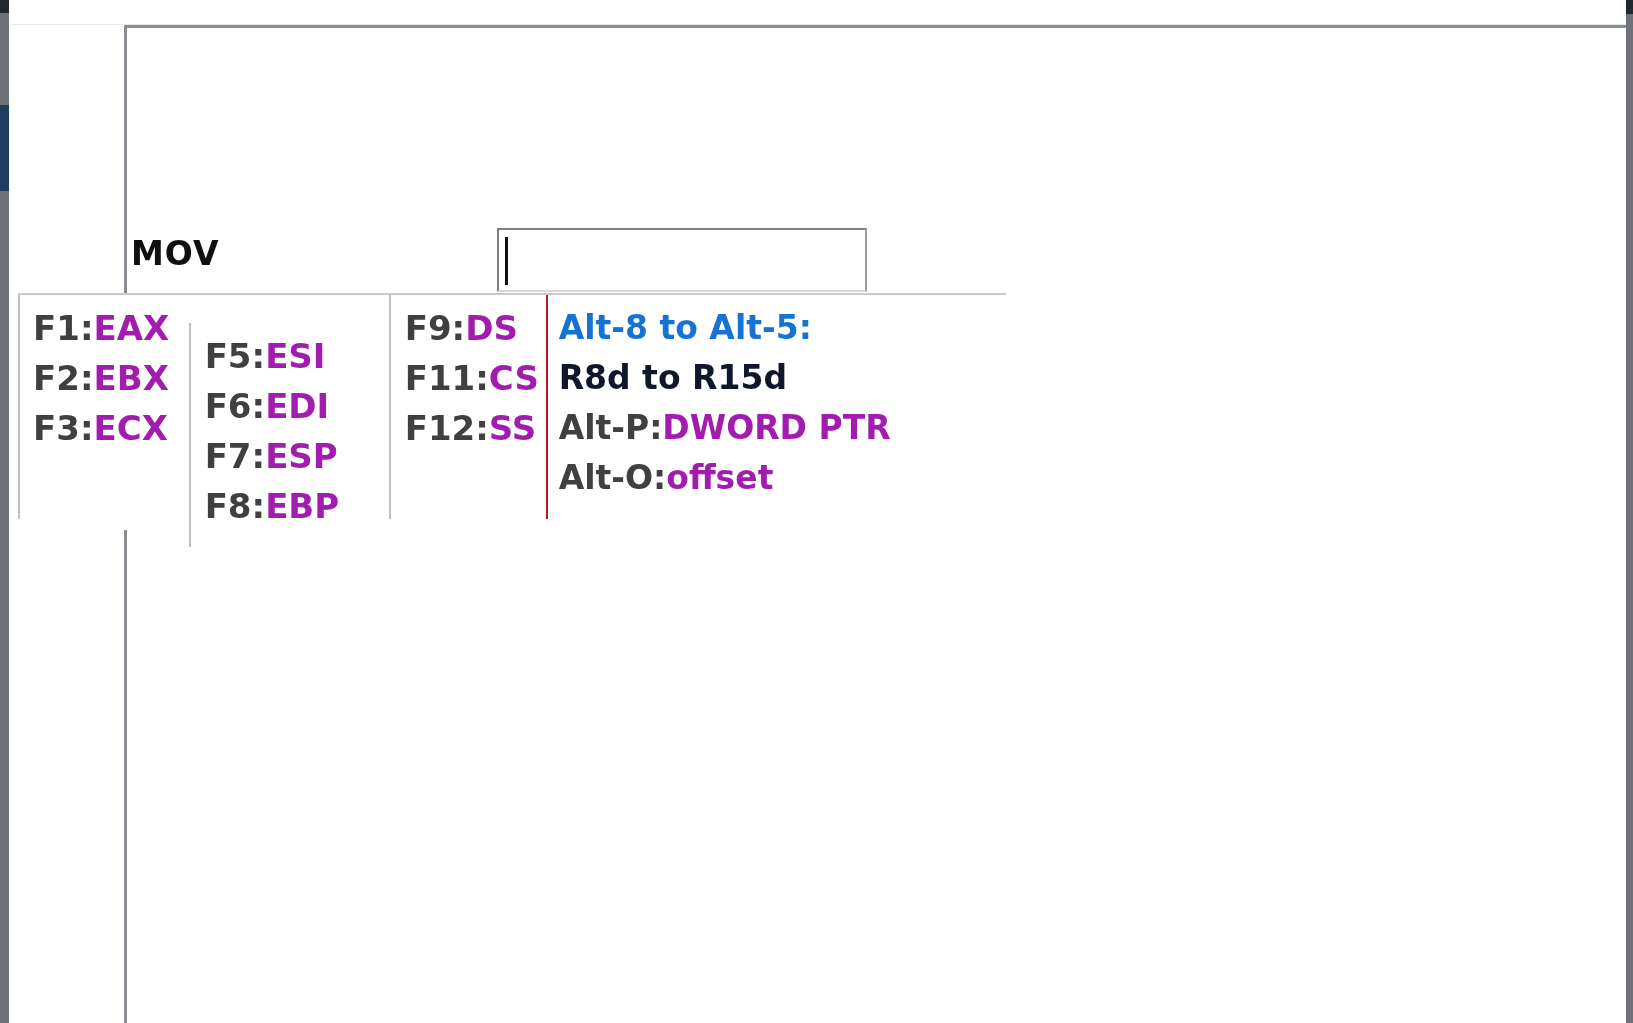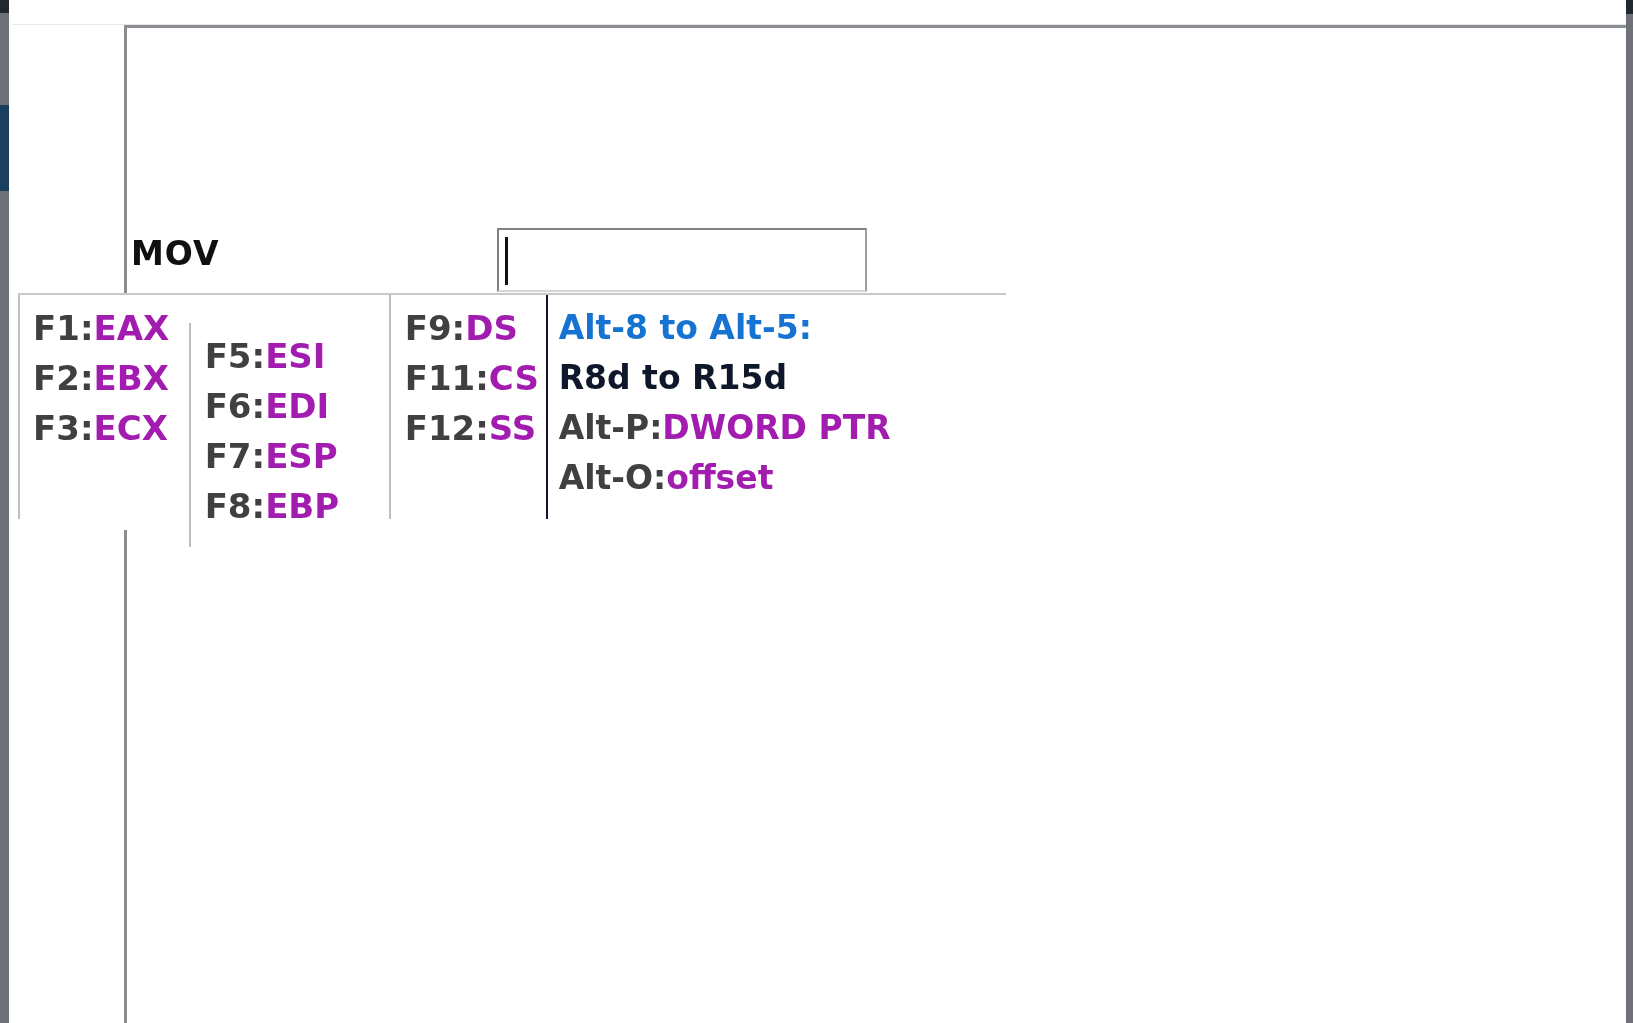--- a/index.html
+++ b/index.html
@@ -129,21 +129,21 @@
   }
   .shortcut-col {
     box-sizing: border-box;
     padding: 8px 0 6px 14px;
     border-left: 2px solid #bfbfbf;
     height: 224px;
   }
   .shortcut-col.col-1 { width: 174px; padding-left: 13px; }
   .shortcut-col.col-2 { width: 204px; margin-top: 28px; }
   .shortcut-col.col-3 { width: 160px; }
-  .shortcut-col.col-4 { width: 470px; padding-left: 11px; border-left: 2px solid #0f172a; }
+  .shortcut-col.col-4 { width: 470px; padding-left: 11px; border-left: 2px solid #b91c1c; }
 
   .shortcut-row {
     height: 50px;
     line-height: 50px;
     white-space: nowrap;
     font-size: 34px;
     font-weight: 700;
     font-family: "DejaVu Sans", sans-serif;
     color: #111111;
   }

